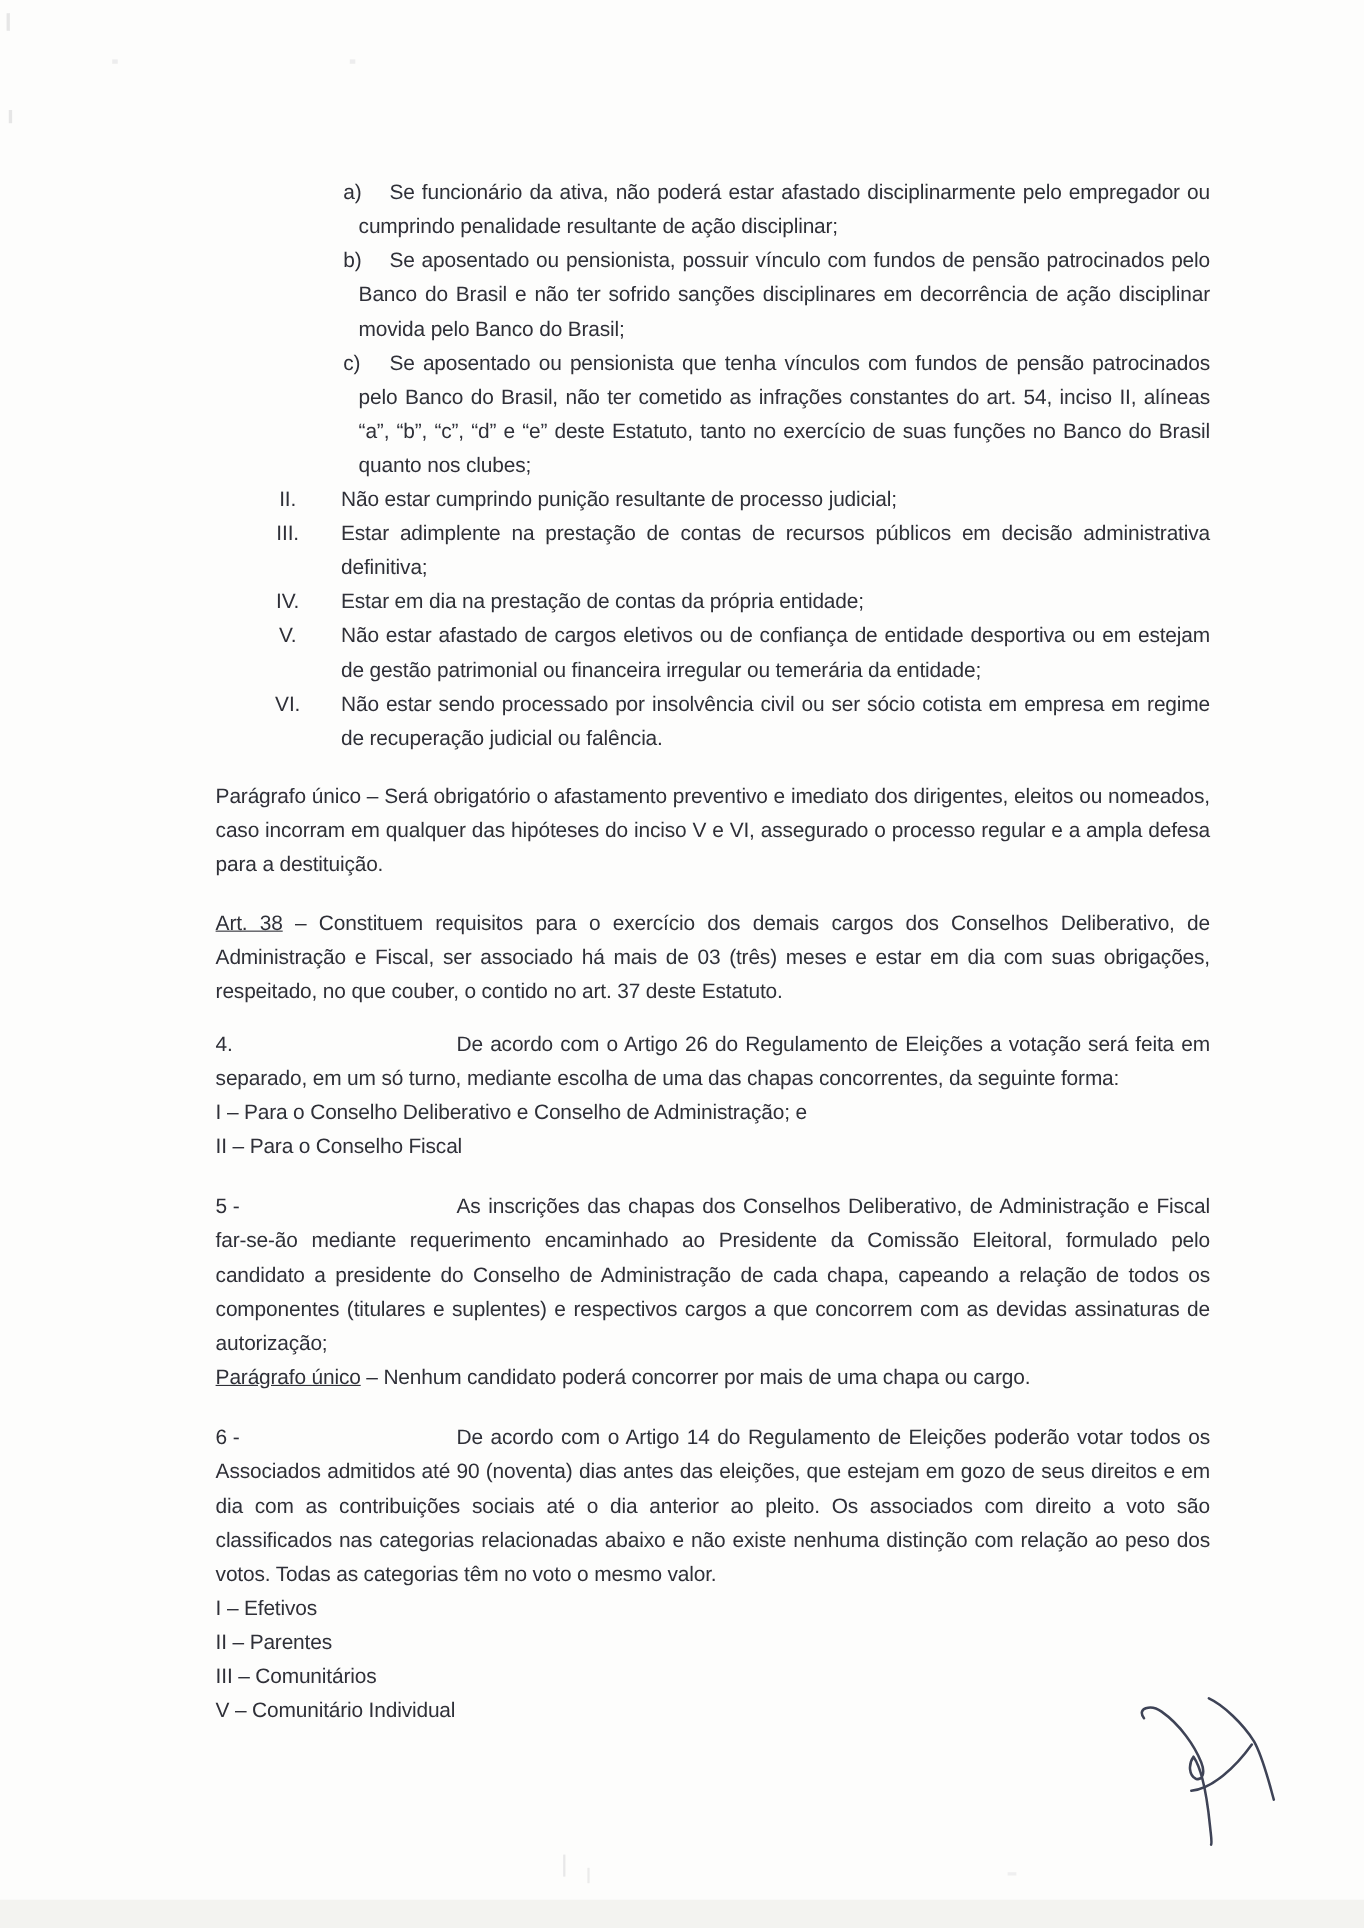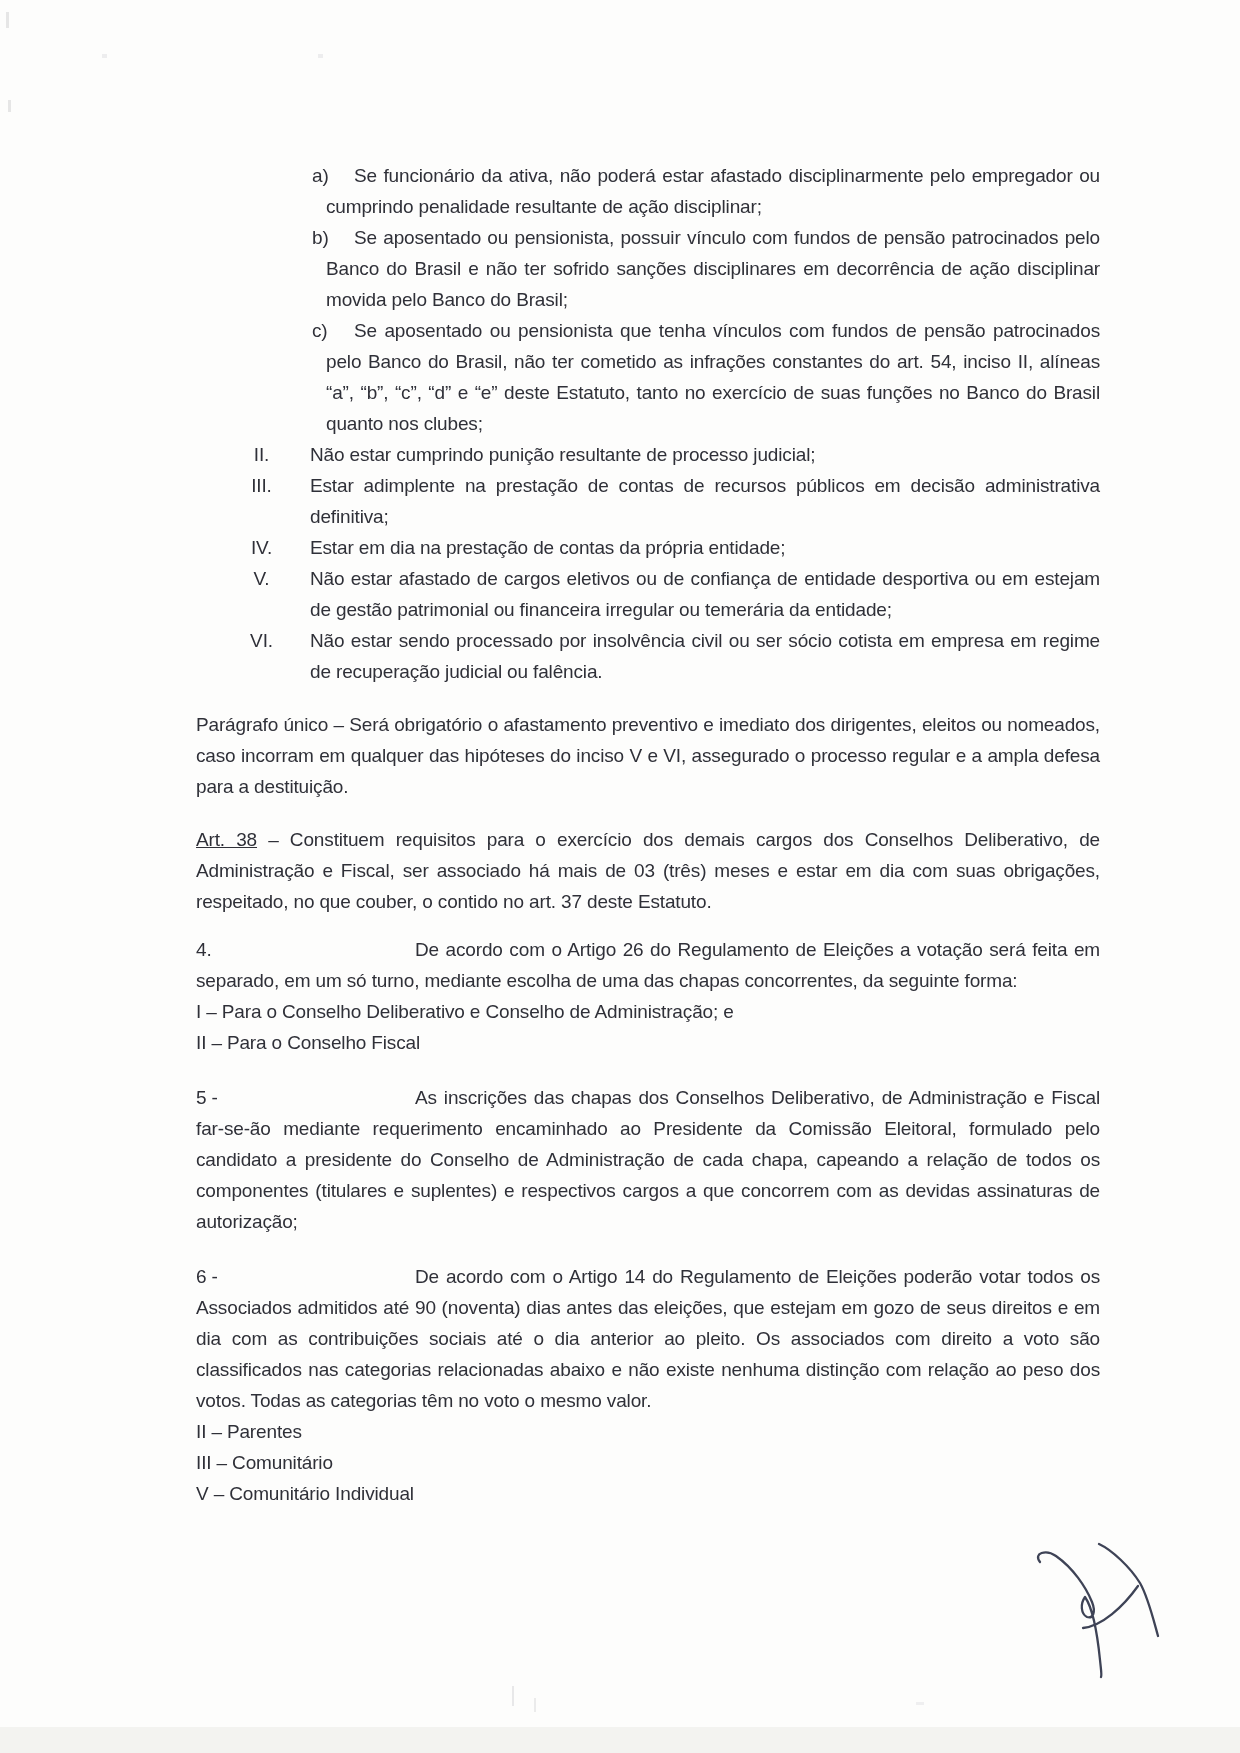--- a/index.html
+++ b/index.html
@@ -91,26 +91,28 @@
     <p class="para"><span class="lead u">Art. 38</span><span> – Constituem requisitos para o exercício dos demais cargos dos Conselhos Deliberativo, de Administração e Fiscal, ser associado há mais de 03 (três) meses e estar em dia com suas obrigações, respeitado, no que couber, o contido no art. 37 deste Estatuto.</span></p>
 
     <div class="para mt18">
       <p><span class="num">4.</span><span>De acordo com o Artigo 26 do Regulamento de Eleições a votação será feita em separado, em um só turno, mediante escolha de uma das chapas concorrentes, da seguinte forma:</span></p>
       <div>I – Para o Conselho Deliberativo e Conselho de Administração; e</div>
       <div>II – Para o Conselho Fiscal</div>
     </div>
 
     <div class="para mt24">
       <p><span class="num">5 -</span><span>As inscrições das chapas dos Conselhos Deliberativo, de Administração e Fiscal far-se-ão mediante requerimento encaminhado ao Presidente da Comissão Eleitoral, formulado pelo candidato a presidente do Conselho de Administração de cada chapa, capeando a relação de todos os componentes (titulares e suplentes) e respectivos cargos a que concorrem com as devidas assinaturas de autorização;</span></p>
+      <p><span class="lead u">Parágrafo único</span><span> – Nenhum candidato poderá concorrer por mais de uma chapa ou cargo.</span></p>
     </div>
 
     <div class="para mt24">
       <p><span class="num">6 -</span><span>De acordo com o Artigo 14 do Regulamento de Eleições poderão votar todos os Associados admitidos até 90 (noventa) dias antes das eleições, que estejam em gozo de seus direitos e em dia com as contribuições sociais até o dia anterior ao pleito. Os associados com direito a voto são classificados nas categorias relacionadas abaixo e não existe nenhuma distinção com relação ao peso dos votos. Todas as categorias têm no voto o mesmo valor.</span></p>
+      <div>I – Efetivos</div>
       <div>II – Parentes</div>
-      <div>III – Comunitário</div>
+      <div>III – Comunitários</div>
       <div>V – Comunitário Individual</div>
     </div>
 
   </div>
 
   <svg class="signature" viewBox="0 0 360 213" xmlns="http://www.w3.org/2000/svg">
     <g fill="none" stroke-width="2.3" stroke-linecap="round" stroke-linejoin="round" stroke="#3e4356">
       <path d="M160,22 C153,13 166,9 176,16 C193,28 206,47 212,62 C216,72 213,79 207,77 C201,74 200,64 205,57 C214,70 218,100 220,120 C221,130 222,135 221,137"></path>
       <path d="M203,88 C222,86 243,67 258,46"></path>
       <path d="M219,4 C232,10 250,27 260,43 C268,57 273,78 278,96"></path>

